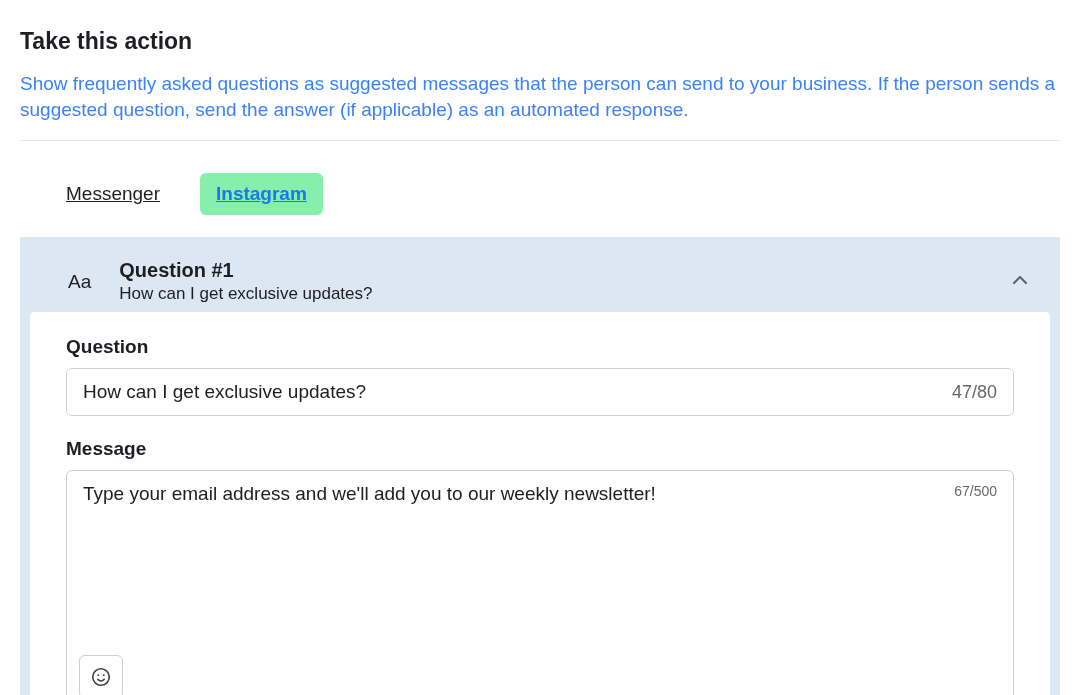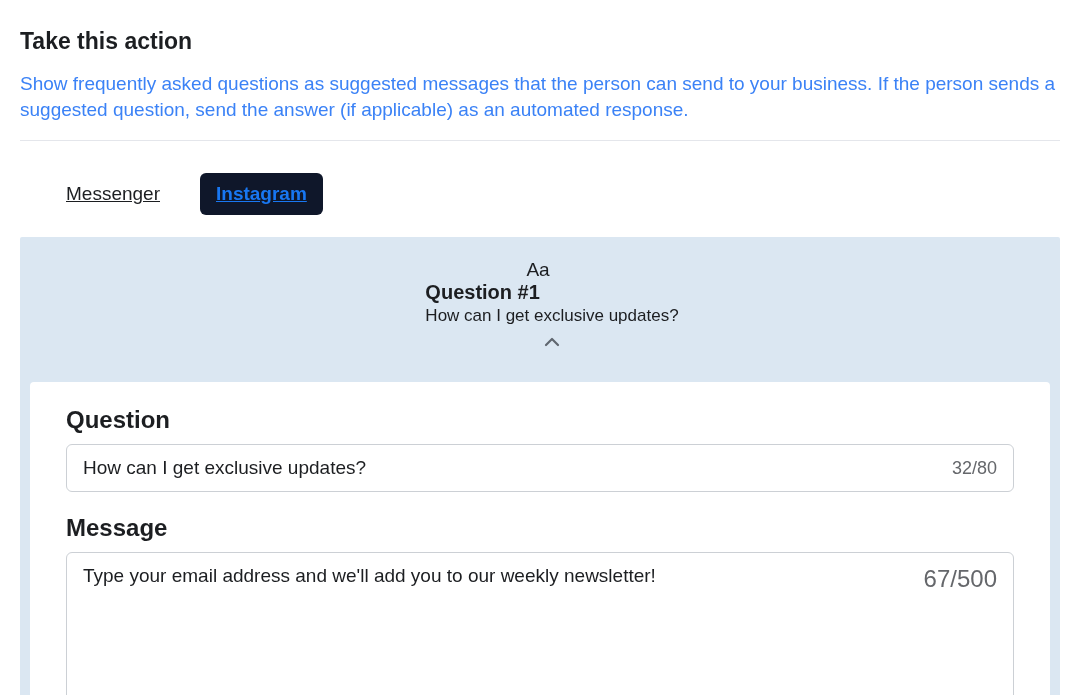--- a/index.html
+++ b/index.html
@@ -35,35 +35,34 @@
   }
   .tab {
     font-size: 19px;
     padding: 10px 16px;
     border-radius: 6px;
     cursor: pointer;
     color: #1c1e21;
     text-decoration: underline;
   }
   .tab.active {
-    background: #0f172a;
+    background: #86efac;
     color: #1877f2;
     font-weight: 600;
   }
   .panel {
     background: #dbe7f2;
     border-radius: 2px;
     padding-top: 0;
   }
   .panel-header {
     display: flex;
     align-items: center;
-    padding: 22px 24px 20px 48px;
+    padding: 22px 24px 8px 48px;
     position: relative;
-    flex-direction: column;
   }
   .aa-icon {
     font-size: 19px;
     font-weight: 500;
     color: #1c1e21;
     margin-right: 28px;
     user-select: none;
   }
   .panel-header-text { flex: 1; }
   .question-title {
@@ -81,21 +80,21 @@
     padding: 6px;
   }
   .panel-body {
     background: #fff;
     margin: 0 10px;
     border-radius: 4px 4px 0 0;
     padding: 24px 36px 10px 36px;
   }
   .field-block { margin-bottom: 22px; }
   .field-label {
-    font-size: 24px;
+    font-size: 19px;
     font-weight: 700;
     margin-bottom: 10px;
   }
   .input-wrap {
     position: relative;
     border: 1px solid #ccd0d5;
     border-radius: 6px;
     background: #fff;
   }
   .text-input {
@@ -134,21 +133,21 @@
     border-radius: 6px;
     color: #1c1e21;
     font-family: inherit;
     background: transparent;
     resize: none;
   }
   .char-count-top {
     position: absolute;
     right: 16px;
     top: 12px;
-    font-size: 24px;
+    font-size: 14px;
     color: #65676b;
   }
   .emoji-btn {
     position: absolute;
     left: 12px;
     bottom: 10px;
     width: 44px;
     height: 44px;
     border: 1px solid #ccd0d5;
     border-radius: 6px;
@@ -185,21 +184,21 @@
         </svg>
     </span>
   </div>
 
   <div class="panel-body">
 
     <div class="field-block">
       <div class="field-label">Question</div>
       <div class="input-wrap">
         <input type="text" class="text-input" value="How can I get exclusive updates?" style="">
-        <span class="char-count">32/80</span>
+        <span class="char-count">47/80</span>
       </div>
     </div>
 
     <div class="field-block">
       <div class="field-label">Message</div>
       <div class="textarea-wrap">
         <textarea class="text-area" style="">Type your email address and we'll add you to our weekly newsletter!</textarea>
         <span class="char-count-top">67/500</span>
         <div class="emoji-btn">
           <span>

